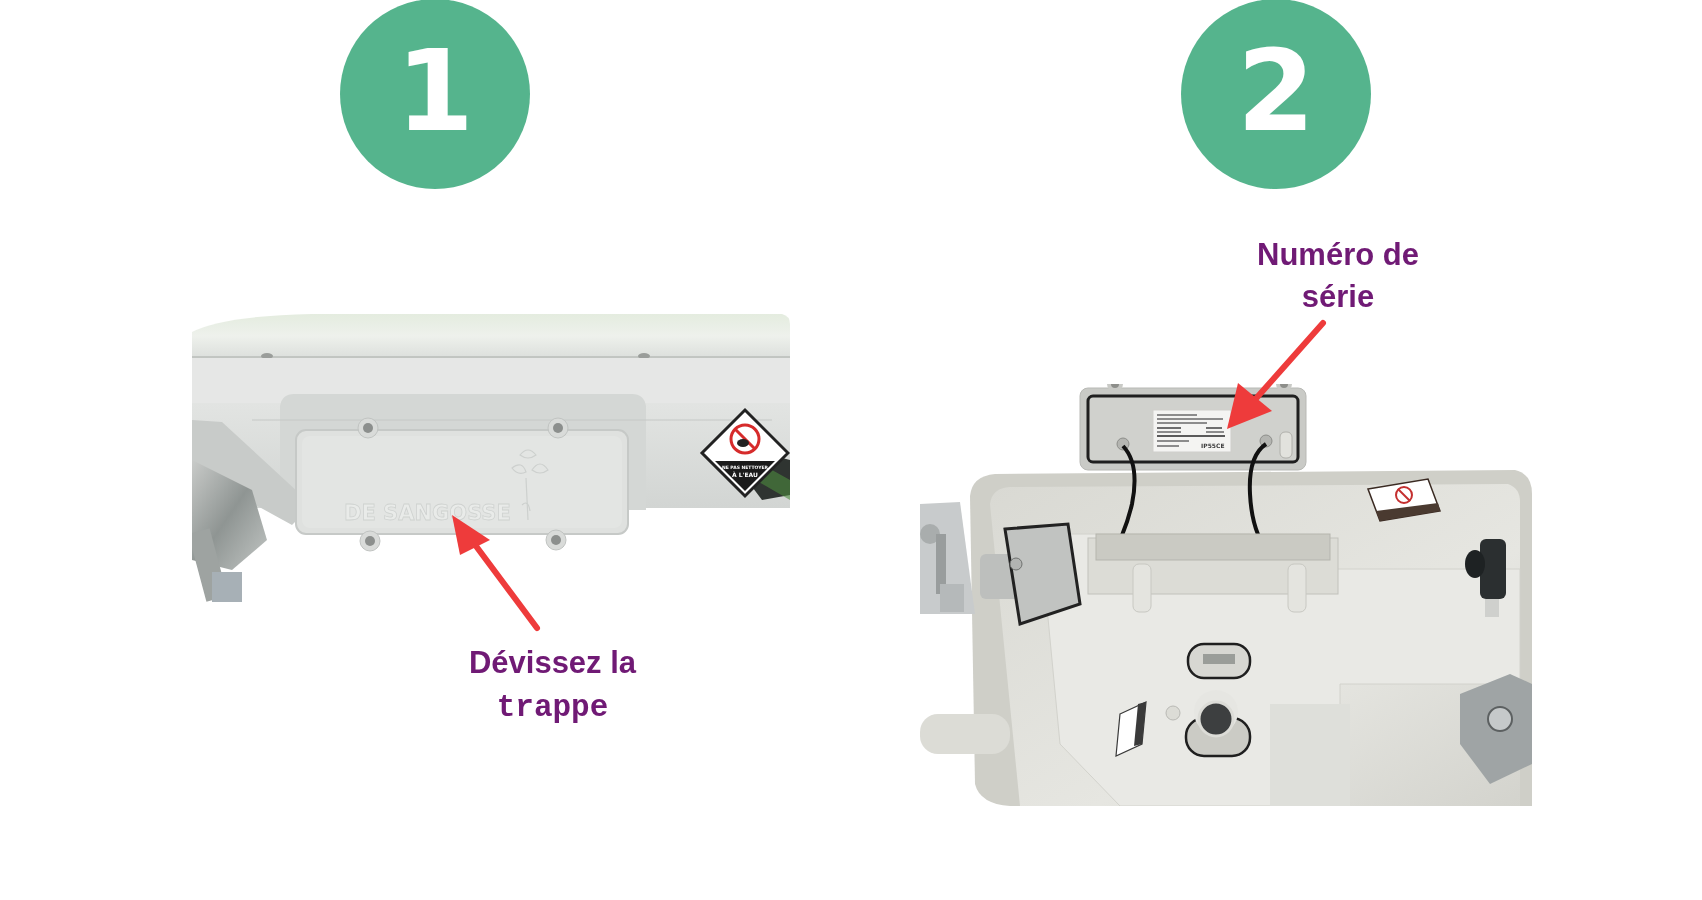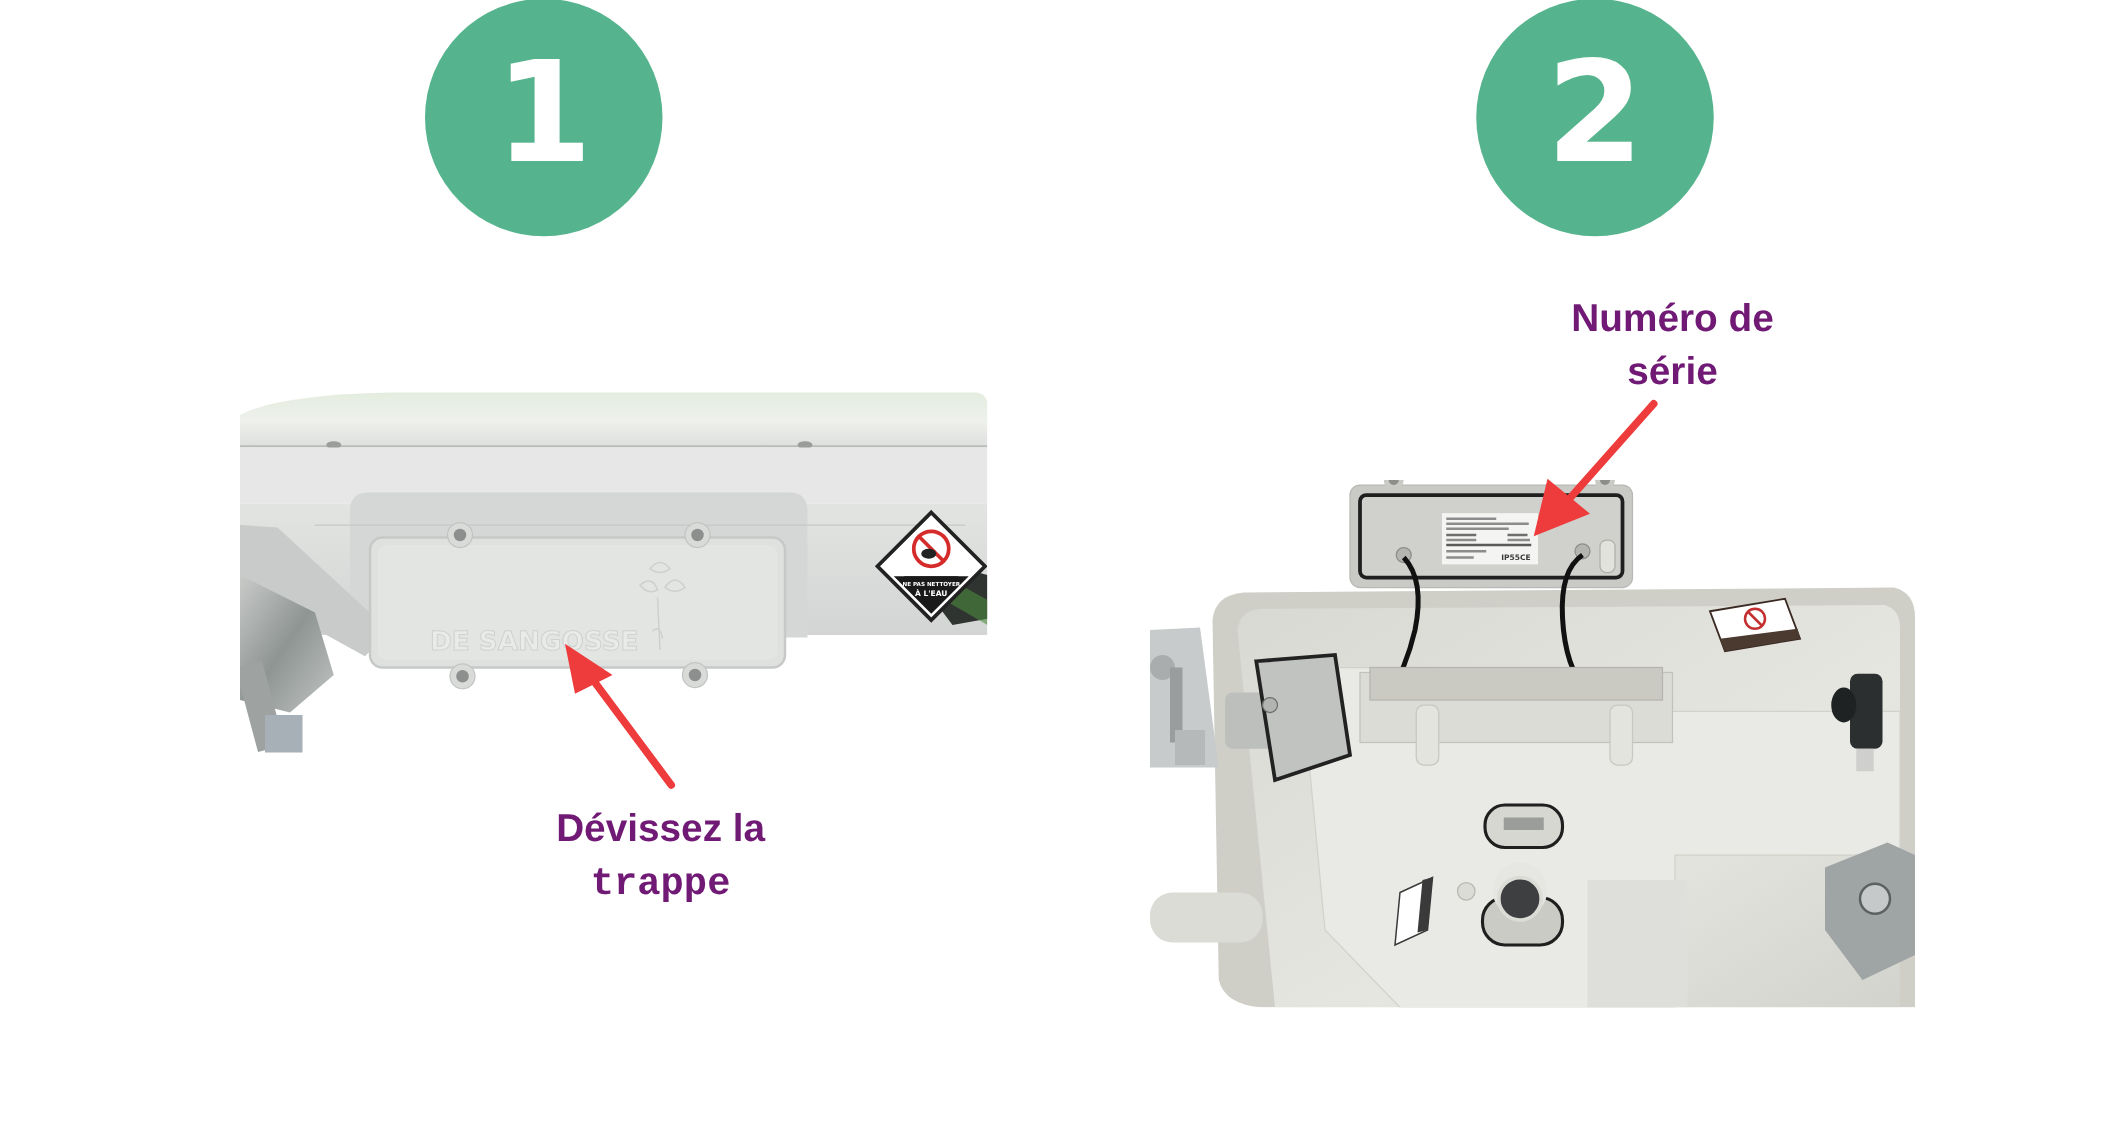--- a/index.html
+++ b/index.html
@@ -88,21 +88,21 @@
       <text x="0" y="24" text-anchor="middle" font-family="DejaVu Sans, sans-serif" font-size="6" font-weight="bold" fill="#ffffff">À L'EAU</text>
     </g>
   </svg>
 </div>
 
 <svg style="position:absolute; left:430px; top:500px;" width="130" height="140" viewBox="0 0 130 140">
   <line x1="107" y1="128" x2="40" y2="38" stroke="#EE3B3B" stroke-width="6" stroke-linecap="round"></line>
   <polygon points="22,15 60,40 30,55" fill="#EE3B3B"></polygon>
 </svg>
 
-<div class="caption" style="left:406px; top:643px; width:245px;">
+<div class="caption" style="left:430px; top:643px; width:245px;">
   <div>Dévissez la</div>
   <div style="margin-top:5px;font-family:Liberation Mono, monospace;">trappe</div>
 </div>
 
 <div class="step-circle" style="left:1181px; top:-1px; background:#55B48D;">
   <span class="step-num">2</span>
 </div>
 
 <div class="caption" style="left:1210px; top:235px; width:256px;">
   <div>Numéro de</div>

